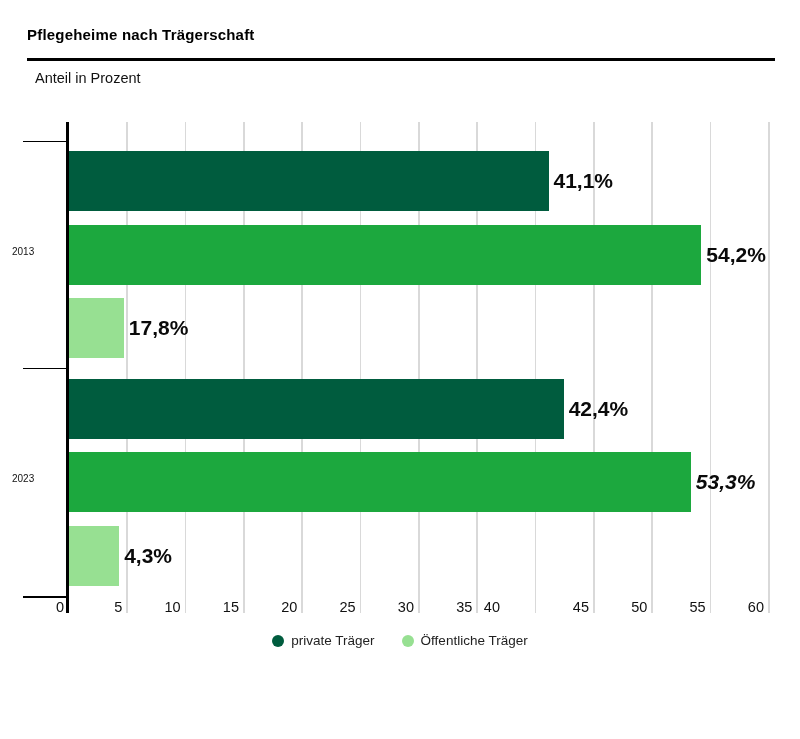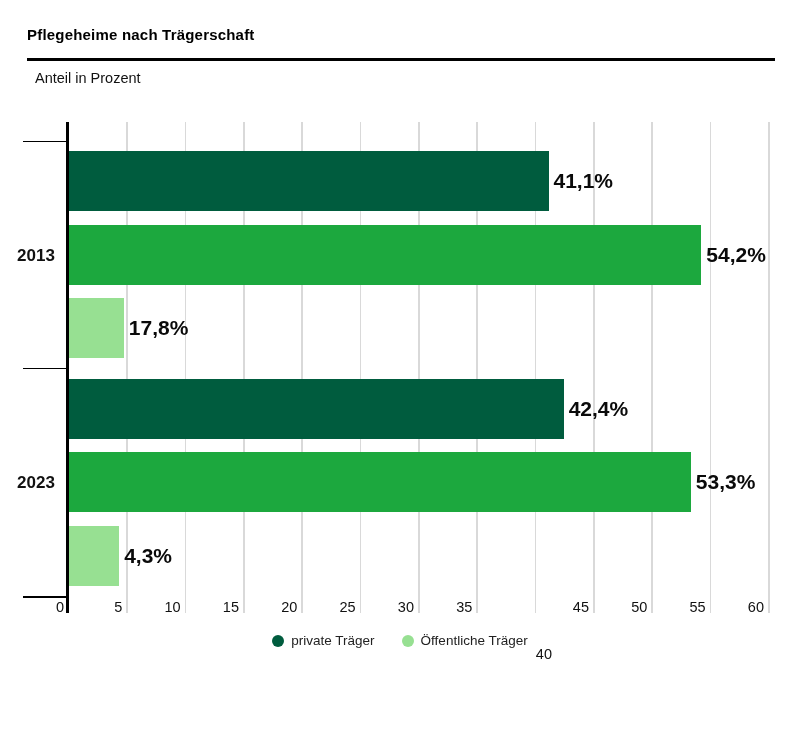--- a/index.html
+++ b/index.html
@@ -65,24 +65,23 @@
     line-height: 60px;
     font-size: 21px;
     font-weight: 700;
     color: #0a0a0a;
     white-space: nowrap;
   }
   .ylabel {
     position: absolute;
     left: 12px;
     width: 48px;
-    text-align: center;
-    font-size: 17px;
+    text-align: left;
+    font-size: 10px;
     color: #111111;
-    font-weight: bold;
   }
   .xlabel {
     position: absolute;
     transform: translateX(-100%);
     top: 599px;
     font-size: 14.5px;
     color: #111111;
     white-space: nowrap;
   }
   .legend {
@@ -143,37 +142,37 @@
       <div class="gtick" style="left: 23px; top: 596px;"></div>
       <div class="axisline" style="left: 65.5px; top: 122px; height: 491px;"></div>
       <div class="xlabel" style="left: 64px;">0</div>
       <div class="xlabel" style="left: 122.333px;">5</div>
       <div class="xlabel" style="left: 180.667px;">10</div>
       <div class="xlabel" style="left: 239px;">15</div>
       <div class="xlabel" style="left: 297.333px;">20</div>
       <div class="xlabel" style="left: 355.667px;">25</div>
       <div class="xlabel" style="left: 414px;">30</div>
       <div class="xlabel" style="left: 472.333px;">35</div>
-      <div class="xlabel" style="left: 552px; margin-top: 47px;">40</div>
+      <div class="xlabel" style="left: 500px;">40</div>
       <div class="xlabel" style="left: 589px;">45</div>
       <div class="xlabel" style="left: 647.333px;">50</div>
       <div class="xlabel" style="left: 705.667px;">55</div>
       <div class="xlabel" style="left: 764px; text-align: center;">60</div>
       <div class="ylabel" style="top: 245.75px;">2013</div>
       <div class="bar" style="top: 151px; width: 479.5px; background: rgb(0, 92, 62);"></div>
       <div class="vlabel" style="left: 553.5px; top: 151px;">41,1%</div>
       <div class="bar" style="top: 224.5px; width: 632.333px; background: rgb(28, 168, 62);"></div>
       <div class="vlabel" style="left: 706.333px; top: 224.5px;">54,2%</div>
       <div class="bar" style="top: 298px; width: 54.8333px; background: rgb(151, 224, 146);"></div>
       <div class="vlabel" style="left: 128.833px; top: 298px;">17,8%</div>
       <div class="ylabel" style="top: 473.25px;">2023</div>
       <div class="bar" style="top: 378.5px; width: 494.667px; background: rgb(0, 92, 62);"></div>
       <div class="vlabel" style="left: 568.667px; top: 378.5px;">42,4%</div>
       <div class="bar" style="top: 452px; width: 621.833px; background: rgb(28, 168, 62);"></div>
-      <div class="vlabel" style="left: 695.833px; top: 452px;">53,3%</div>
+      <div class="vlabel" style="left: 695.833px; top: 452px; font-style: italic;">53,3%</div>
       <div class="bar" style="top: 525.5px; width: 50.1667px; background: rgb(151, 224, 146);"></div>
       <div class="vlabel" style="left: 124.167px; top: 525.5px;">4,3%</div>
     </div>
 
   <div class="legend" id="legend">
       <div class="legend-item">
         <span class="legend-dot" style="background: rgb(0, 92, 62);"></span>
         <span>private Träger</span>
       </div>
       <div class="legend-item">

